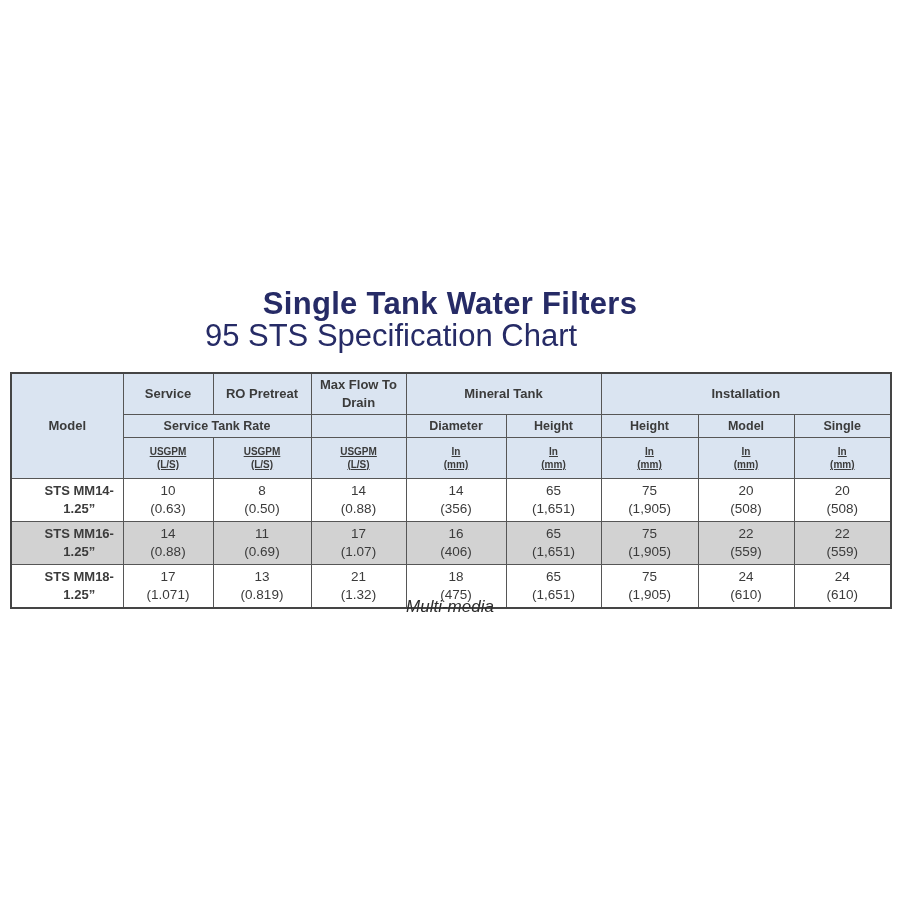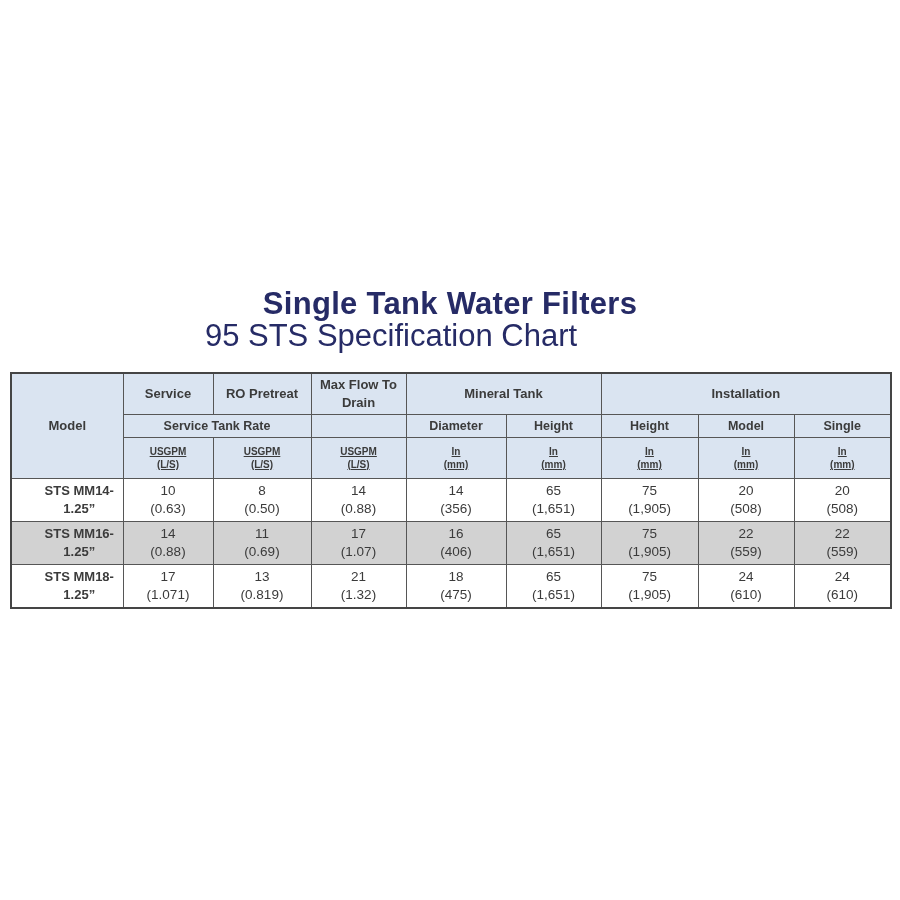--- a/index.html
+++ b/index.html
@@ -165,14 +165,15 @@
       <td>75
 (1,905)</td>
       <td>24
 (610)</td>
       <td>24
 (610)</td>
     </tr>
   </tbody>
     </table>
 
+  <div class="caption">Multi-media</div>
 
 </div>
 
 </body></html>

